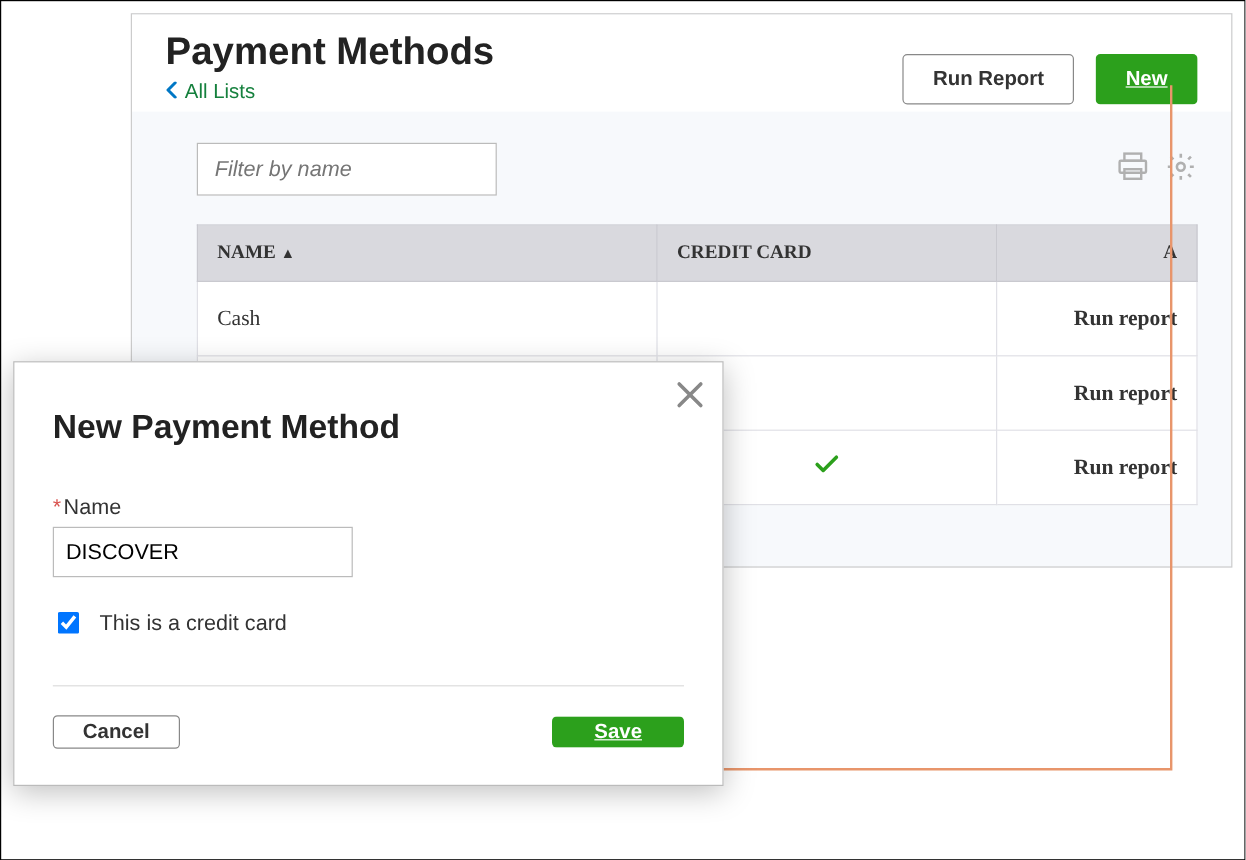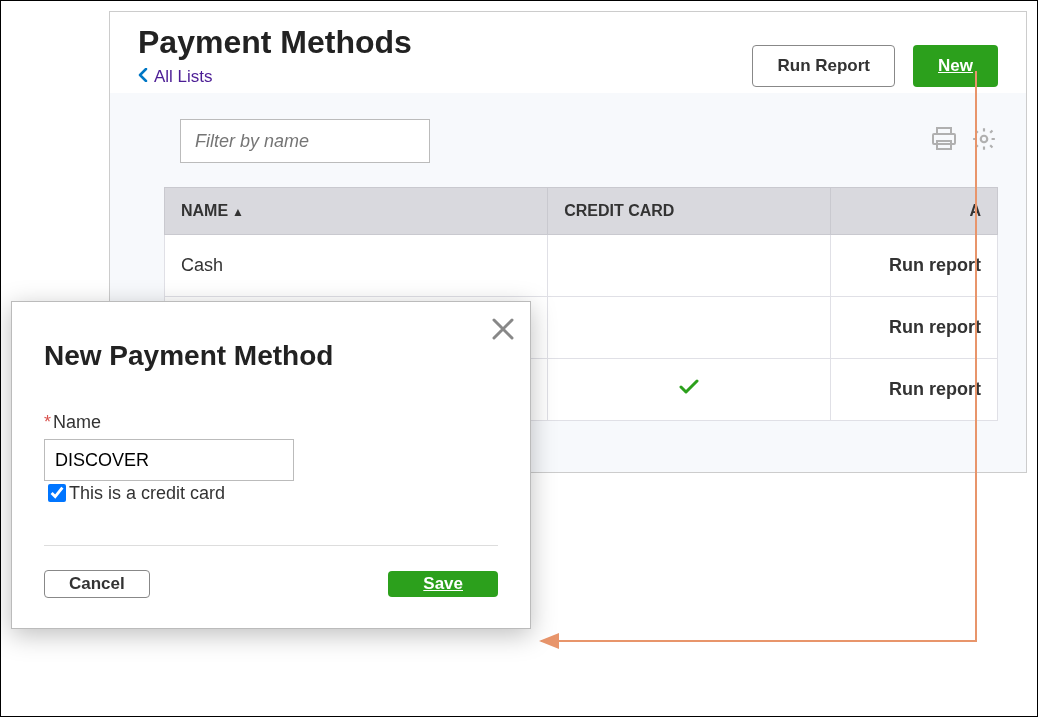--- a/index.html
+++ b/index.html
@@ -33,21 +33,21 @@
     justify-content: space-between;
   }
   .title-block { }
   .page-title {
     font-size: 32px;
     font-weight: 700;
     color: #222;
     margin: 0;
   }
   .breadcrumb {
-    color: #4c1d95;
+    color: #15803d;
     font-size: 17px;
     margin-top: 6px;
     display: inline-flex;
     align-items: center;
     cursor: pointer;
     gap: 4px;
   }
   .breadcrumb svg { }
   .header-actions {
     display: flex;
@@ -84,30 +84,30 @@
   }
   .filter-input {
     width: 250px;
     height: 44px;
     border: 1px solid #bbb;
     padding: 0 14px;
     font-size: 18px;
     font-style: italic;
     color: #888;
     background: #fff;
-    margin-left: 16px;
   }
   .list-icons {
     display: flex;
     gap: 12px;
     color: #b0b0b0;
   }
   .table {
     width: 100%;
     border-collapse: collapse;
+    font-family: Liberation Serif, serif;
   }
   .table th {
     background: #d9d9de;
     text-align: left;
     font-size: 16px;
     font-weight: 700;
     color: #333;
     padding: 14px 16px;
     border: 1px solid #c9c9cf;
   }
@@ -127,21 +127,21 @@
     text-align: right;
     white-space: nowrap;
   }
   .checkmark { color: #2ca01c; }
 
   
   .dialog {
     position: absolute;
     top: 300px;
     left: 10px;
-    width: 520px;
+    width: 592px;
     background: #fff;
     border: 1px solid #bbb;
     box-shadow: 0 6px 24px rgba(0,0,0,0.25);
     padding: 30px 32px 30px 32px;
     z-index: 10;
   }
   .dialog-close {
     position: absolute;
     top: 14px;
     right: 14px;
@@ -163,20 +163,22 @@
   .text-input {
     width: 250px;
     height: 42px;
     border: 1px solid #bbb;
     font-size: 18px;
     padding: 0 10px;
   }
   .checkbox-row {
     display: flex;
     align-items: center;
+    gap: 14px;
+    margin-top: 26px;
     font-size: 18px;
     color: #333;
   }
   .checkbox-row input[type="checkbox"]{
     width: 18px; height: 18px;
   }
   .dialog-divider {
     border: none;
     border-top: 1px solid #ddd;
     margin: 40px 0 24px 0;

